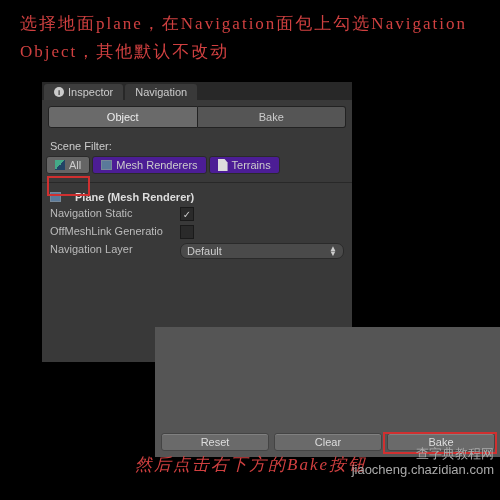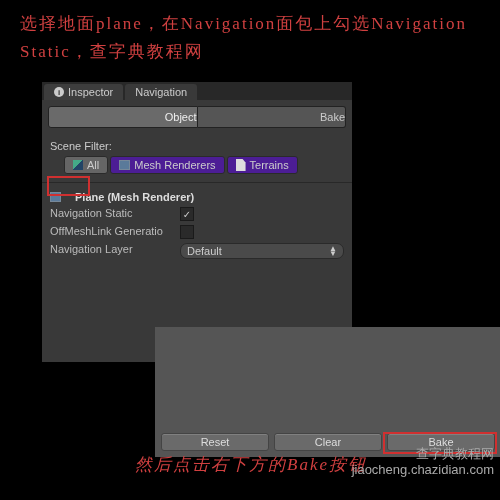--- a/index.html
+++ b/index.html
@@ -83,41 +83,41 @@
       font-size: 8px;
       font-weight: bold;
     }
     .mode-buttons {
       display: flex;
       padding: 6px;
       gap: 0;
     }
     .mode-btn {
       flex: 1;
-      text-align: right;
+      text-align: center;
       padding: 4px 0;
       background: #555;
       color: #ccc;
       font-size: 11px;
       border: 1px solid #222;
     }
     .mode-btn.active {
       background: #6a6a6a;
       color: #eee;
     }
     .mode-btn:first-child { border-radius: 3px 0 0 3px; }
     .mode-btn:last-child { border-radius: 0 3px 3px 0; border-left: none; }
     .section-label {
       padding: 6px 8px 4px;
       color: #ccc;
       font-size: 11px;
     }
     .filter-buttons {
       display: flex;
-      padding: 0 22px;
+      padding: 0 4px;
       gap: 2px;
       align-items: center;
     }
     .filter-btn {
       padding: 2px 8px;
       background: #4c1d95;
       color: #ccc;
       font-size: 11px;
       border-radius: 3px;
       display: flex;
@@ -221,21 +221,21 @@
     }
     .highlight-box {
       position: absolute;
       border: 2px solid #d03030;
       pointer-events: none;
     }
   </style>
 </head>
 <body>
 
-<div class="annotation-top">选择地面plane，在Navigation面包上勾选Navigation Static，查字典教程网</div>
+<div class="annotation-top">选择地面plane，在Navigation面包上勾选Navigation Object，其他默认不改动</div>
 
 <div class="panel">
   <div class="panel-tabs">
     <div class="panel-tab">
       <span class="info-icon">i</span>
       <span>Inspector</span>
     </div>
     <div class="panel-tab active">
       <span>Navigation</span>
     </div>

